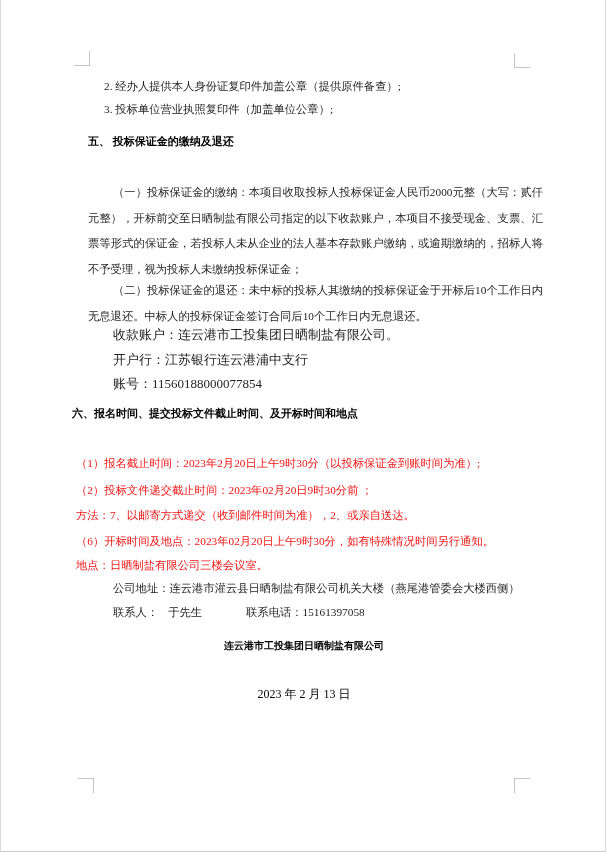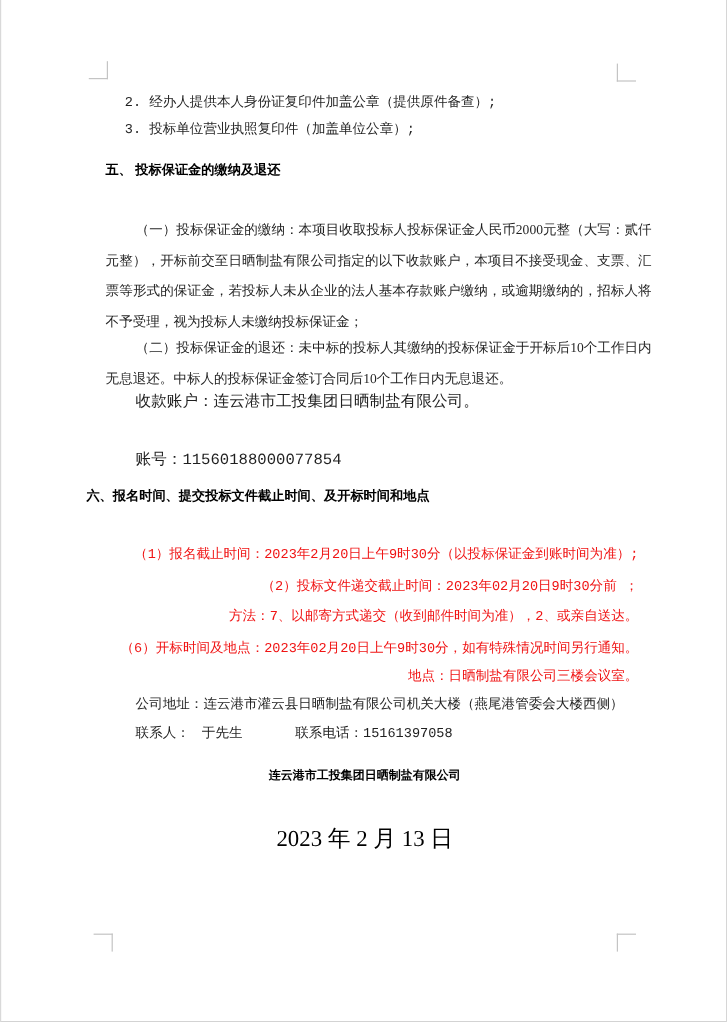--- a/index.html
+++ b/index.html
@@ -19,41 +19,40 @@
   .mark { position:absolute; width:15px; height:14px; }
   .mark.tl { left:73px; top:51px;  border-right:1px solid #c4c4c4; border-bottom:1px solid #c4c4c4; }
   .mark.tr { left:513px; top:53px; border-left:1px solid #c4c4c4;  border-bottom:1px solid #c4c4c4; }
   .mark.bl { left:77px; top:778px; border-right:1px solid #c4c4c4; border-top:1px solid #c4c4c4; }
   .mark.br { left:513px; top:778px; border-left:1px solid #c4c4c4; border-top:1px solid #c4c4c4; }
 
   .line {
     position:absolute; left:75px; width:456px;
     font-size:11.3px; line-height:14px;
     white-space:nowrap;
-    font-family:Liberation Mono, monospace;
   }
   .indent-sm { padding-left:28px; }   
   .indent-lg { text-indent:37px; }    
   .acct { font-size:13px; }
   .para {
     position:absolute; left:75px; width:455px;
     font-size:11.3px; line-height:25.6px;
     text-align:justify; text-indent:25px;margin-left:12px;
   }
   .heading {
     position:absolute; left:75px; margin:0;
     font-size:11px; font-weight:bold; color:#000;
     white-space:nowrap;
   }
   .heading.h5 { left:87px; }
   .heading.h6 { left:71px; }
-  .red { color:#f01414;text-align:right; }
+  .red { color:#f01414; }
   .center { position:absolute; left:75px; width:456px; text-align:center; white-space:nowrap; }
   .company { font-size:10px; font-weight:bold; color:#000; }
-  .date { font-size:19px; color:#000; }
+  .date { font-size:12px; color:#000; }
   .gap-name  { margin-left:10px; }
   .gap-phone { margin-left:44px; }
 </style>
 </head>
 <body>
 
 <div class="page">
 
   <div class="mark tl"></div>
   <div class="mark tr"></div>
@@ -63,20 +62,21 @@
   <div class="line indent-sm" style="top:79px">2. 经办人提供本人身份证复印件加盖公章（提供原件备查）;</div>
   <div class="line indent-sm" style="top:102px">3. 投标单位营业执照复印件（加盖单位公章）;</div>
 
   <h2 class="heading h5" style="top:134px">五、 投标保证金的缴纳及退还</h2>
 
   <div class="para" style="top:180px">（一）投标保证金的缴纳：本项目收取投标人投标保证金人民币2000元整（大写：贰仟元整），开标前交至日晒制盐有限公司指定的以下收款账户，本项目不接受现金、支票、汇票等形式的保证金，若投标人未从企业的法人基本存款账户缴纳，或逾期缴纳的，招标人将不予受理，视为投标人未缴纳投标保证金；</div>
 
   <div class="para" style="top:278px">（二）投标保证金的退还：未中标的投标人其缴纳的投标保证金于开标后10个工作日内无息退还。中标人的投标保证金签订合同后10个工作日内无息退还。</div>
 
   <div class="line indent-lg acct" style="top:328px">收款账户：连云港市工投集团日晒制盐有限公司。</div>
+  <div class="line indent-lg acct" style="top:353px">开户行：江苏银行连云港浦中支行</div>
   <div class="line indent-lg acct" style="top:377px">账号：11560188000077854</div>
 
   <h2 class="heading h6" style="top:406px">六、报名时间、提交投标文件截止时间、及开标时间和地点</h2>
 
   <div class="line red" style="top:456px">（1）报名截止时间：2023年2月20日上午9时30分（以投标保证金到账时间为准）;</div>
   <div class="line red" style="top:483px">（2）投标文件递交截止时间：2023年02月20日9时30分前 ；</div>
   <div class="line red" style="top:508px">方法：7、以邮寄方式递交（收到邮件时间为准），2、或亲自送达。</div>
   <div class="line red" style="top:534px">（6）开标时间及地点：2023年02月20日上午9时30分，如有特殊情况时间另行通知。</div>
   <div class="line red" style="top:558px">地点：日晒制盐有限公司三楼会议室。</div>
 

